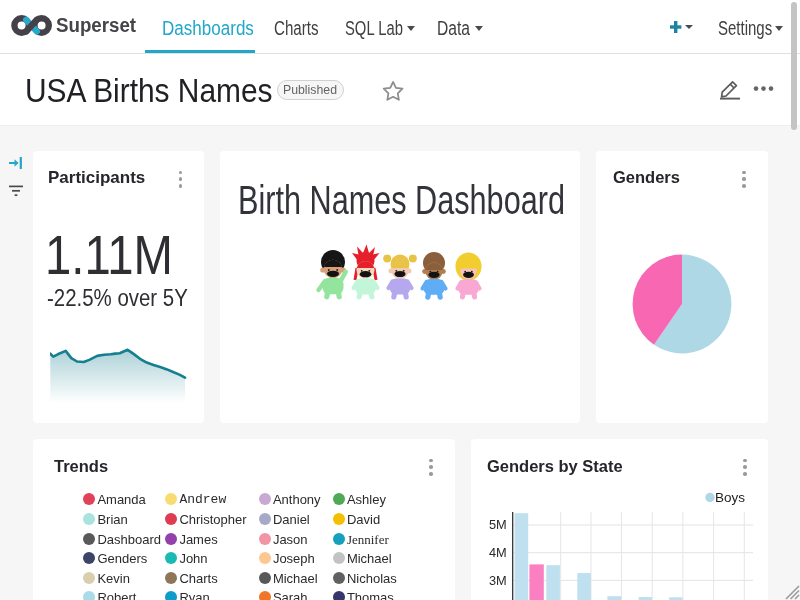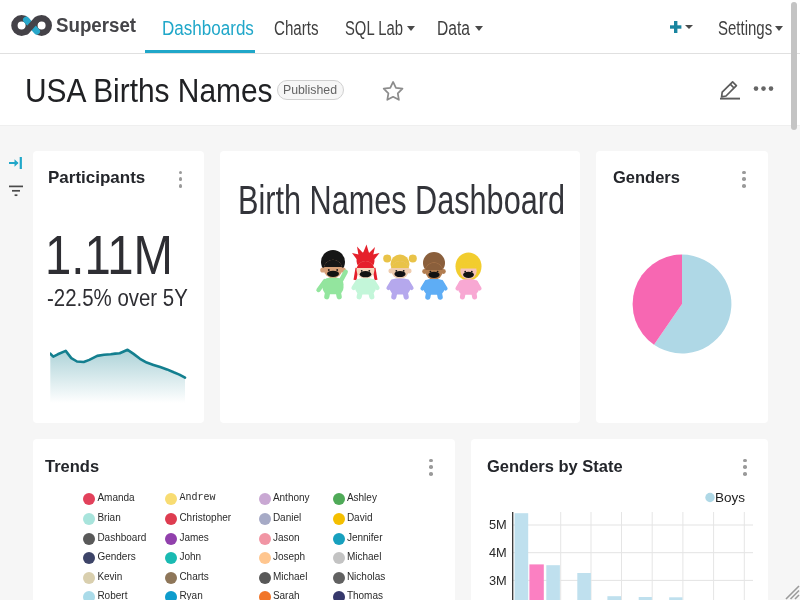--- a/index.html
+++ b/index.html
@@ -8,21 +8,21 @@
 .abs { position:absolute; }
 .navbar { position:absolute; left:0; top:0; width:800px; height:54px; background:#fff; border-bottom:1px solid #E0E0E0; }
 .hdr { position:absolute; left:0; top:54px; width:800px; height:72px; background:#fff; border-bottom:1px solid #EFEFEF; }
 .card { position:absolute; background:#fff; border-radius:4px; }
 .ctitle { position:absolute; font-size:16.5px; font-weight:bold; color:#24262B; transform-origin:left top; }
 .kebab { position:absolute; width:4px; }
 .kebab div { width:3.6px; height:3.6px; border-radius:50%; background:#9A9A9A; margin:0 auto 3.2px; }
 .navtxt { position:absolute; font-size:20px; color:#3F3F3F; transform-origin:left top; white-space:nowrap; }
 .caret { position:absolute; width:0; height:0; border-left:4.5px solid transparent; border-right:4.5px solid transparent; border-top:5px solid #4A4A4A; }
 .legend-dot { position:absolute; border-radius:50%; width:12px; height:12px; }
-.legend-txt { position:absolute; font-size:10px; color:#2B2B2B; white-space:nowrap; }
+.legend-txt { position:absolute; font-size:13px; color:#2B2B2B; white-space:nowrap; }
 </style>
 </head>
 <body>
 
 <div class="navbar"></div>
 
 <svg class="abs" style="left:9px; top:13px;" width="46" height="26" viewBox="0 0 46 26">
   <circle cx="12.6" cy="12.5" r="7.2" fill="none" stroke="#444248" stroke-width="6.4"></circle>
   <circle cx="32.6" cy="12.5" r="7.2" fill="none" stroke="#444248" stroke-width="6.4"></circle>
   <line x1="17.2" y1="6.8" x2="27.8" y2="18.4" stroke="#28A8CB" stroke-width="6.4" stroke-linecap="round"></line>
@@ -191,21 +191,21 @@
     <div></div>
     <div></div>
     <div></div>
   </div>
 <svg class="abs" style="left:632px; top:253.5px;" width="100" height="100" viewBox="0 0 100 100">
   <path d="M50,50 L50,0.6 A49.4,49.4 0 1 1 22,90.7 Z" fill="#AFD8E6"></path>
   <path d="M50,50 L22,90.7 A49.4,49.4 0 0 1 50,0.6 Z" fill="#F767B2"></path>
 </svg>
 
 <div class="card" style="left:33px; top:439px; width:422px; height:240px;"></div>
-<div class="ctitle" style="left:45px; top:456.5px;">Trends</div>
+<div class="ctitle" style="left:54px; top:456.5px;">Trends</div>
 <div class="kebab" style="left:429.2px; top:458.5px;">
     <div></div>
     <div></div>
     <div></div>
   </div>
 <div id="legend">
 <div class="legend-dot" style="left:83px; top:493.4px; background:#E2415B;"></div>
 <div class="legend-txt" style="left:97.4px; top:492.4px;">Amanda</div>
 <div class="legend-dot" style="left:165px; top:493.4px; background:#F8DC72;"></div>
 <div class="legend-txt" style="left:179.4px; top:492.4px;font-family:Liberation Mono, monospace;">Andrew</div>
@@ -221,21 +221,21 @@
 <div class="legend-txt" style="left:272.9px; top:512px;">Daniel</div>
 <div class="legend-dot" style="left:332.5px; top:513px; background:#F4BF00;"></div>
 <div class="legend-txt" style="left:346.9px; top:512px;">David</div>
 <div class="legend-dot" style="left:83px; top:532.5px; background:#595959;"></div>
 <div class="legend-txt" style="left:97.4px; top:531.5px;">Dashboard</div>
 <div class="legend-dot" style="left:165px; top:532.5px; background:#9140AC;"></div>
 <div class="legend-txt" style="left:179.4px; top:531.5px;">James</div>
 <div class="legend-dot" style="left:258.5px; top:532.5px; background:#F195A4;"></div>
 <div class="legend-txt" style="left:272.9px; top:531.5px;">Jason</div>
 <div class="legend-dot" style="left:332.5px; top:532.5px; background:#17A0BE;"></div>
-<div class="legend-txt" style="left:346.9px; top:531.5px;">Jennifer</div>
+<div class="legend-txt" style="left:346.9px; top:531.5px;font-family:Liberation Serif, serif;">Jennifer</div>
 <div class="legend-dot" style="left:83px; top:552px; background:#3D4468;"></div>
 <div class="legend-txt" style="left:97.4px; top:551px;">Genders</div>
 <div class="legend-dot" style="left:165px; top:552px; background:#1ABAB2;"></div>
 <div class="legend-txt" style="left:179.4px; top:551px;">John</div>
 <div class="legend-dot" style="left:258.5px; top:552px; background:#FFC68F;"></div>
 <div class="legend-txt" style="left:272.9px; top:551px;">Joseph</div>
 <div class="legend-dot" style="left:332.5px; top:552px; background:#C3C3C3;"></div>
 <div class="legend-txt" style="left:346.9px; top:551px;">Michael</div>
 <div class="legend-dot" style="left:83px; top:571.8px; background:#D9CFAE;"></div>
 <div class="legend-txt" style="left:97.4px; top:570.8px;">Kevin</div>

